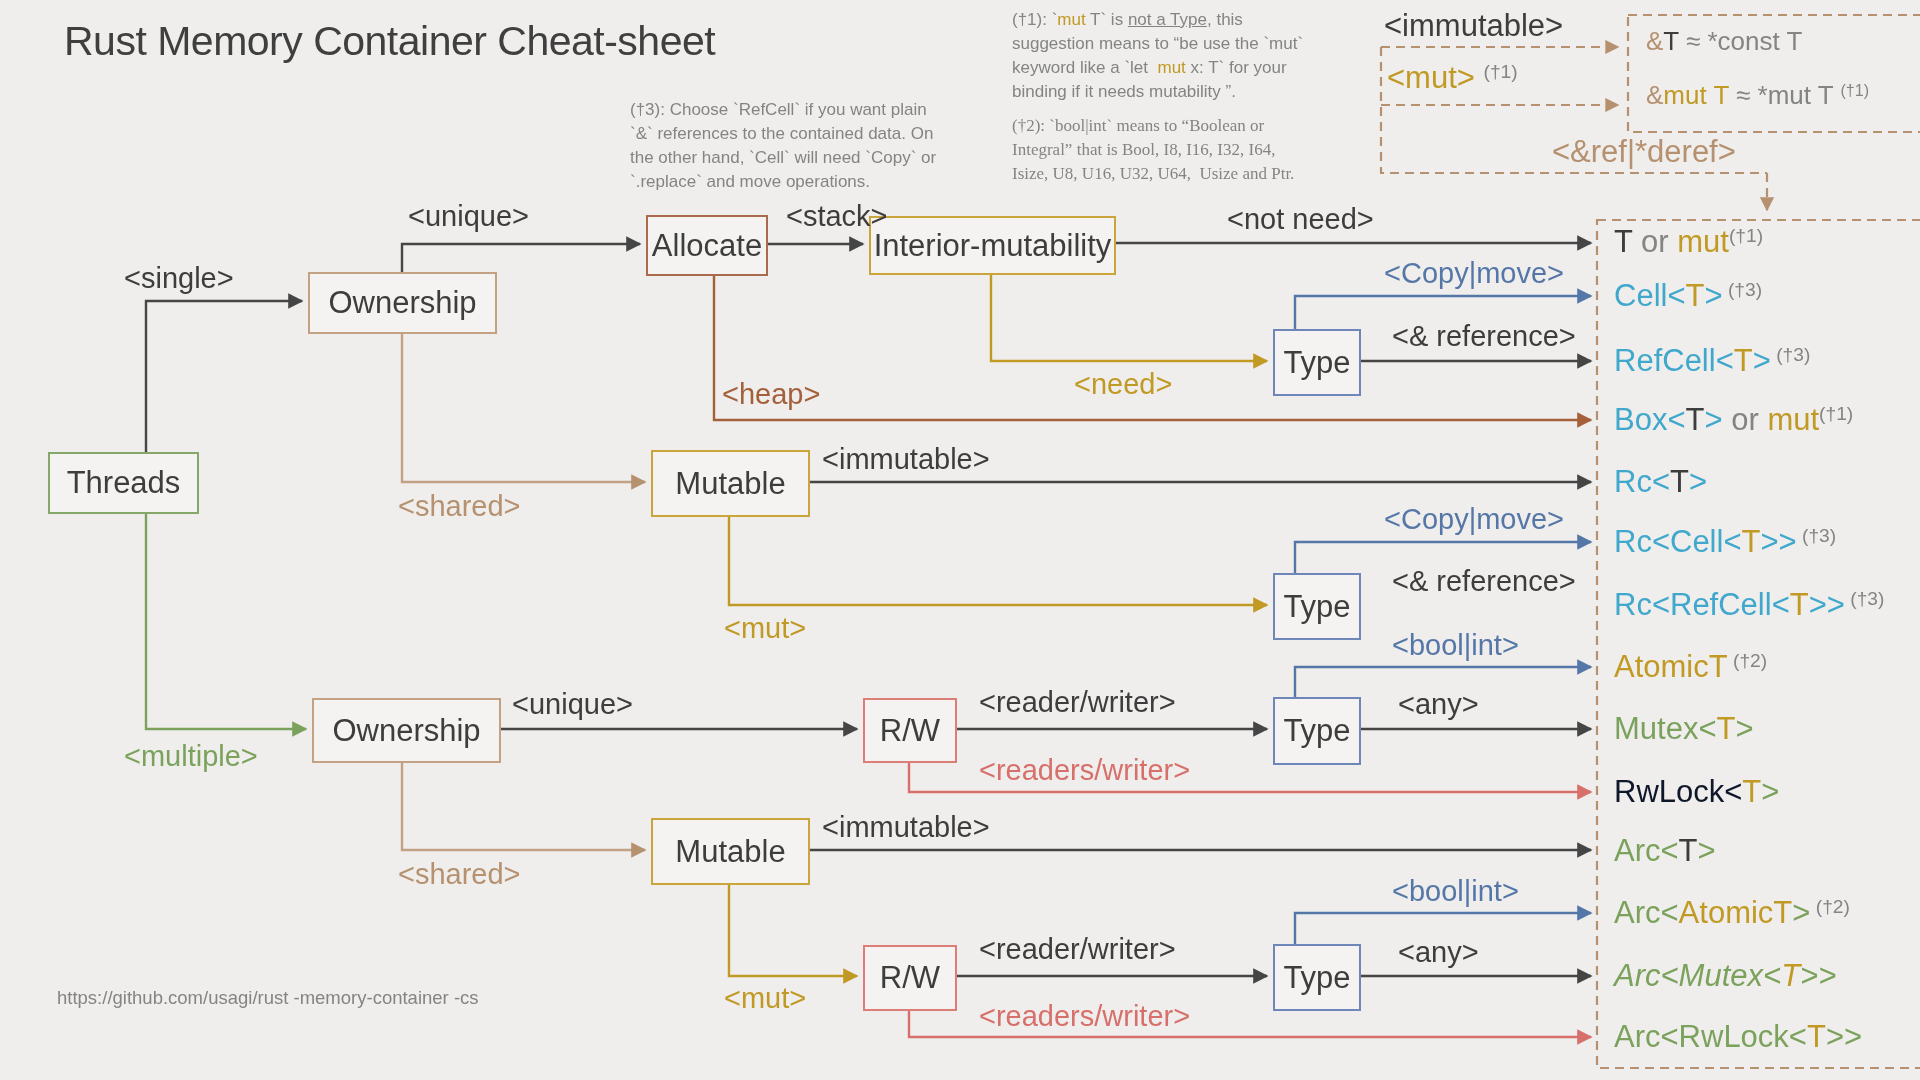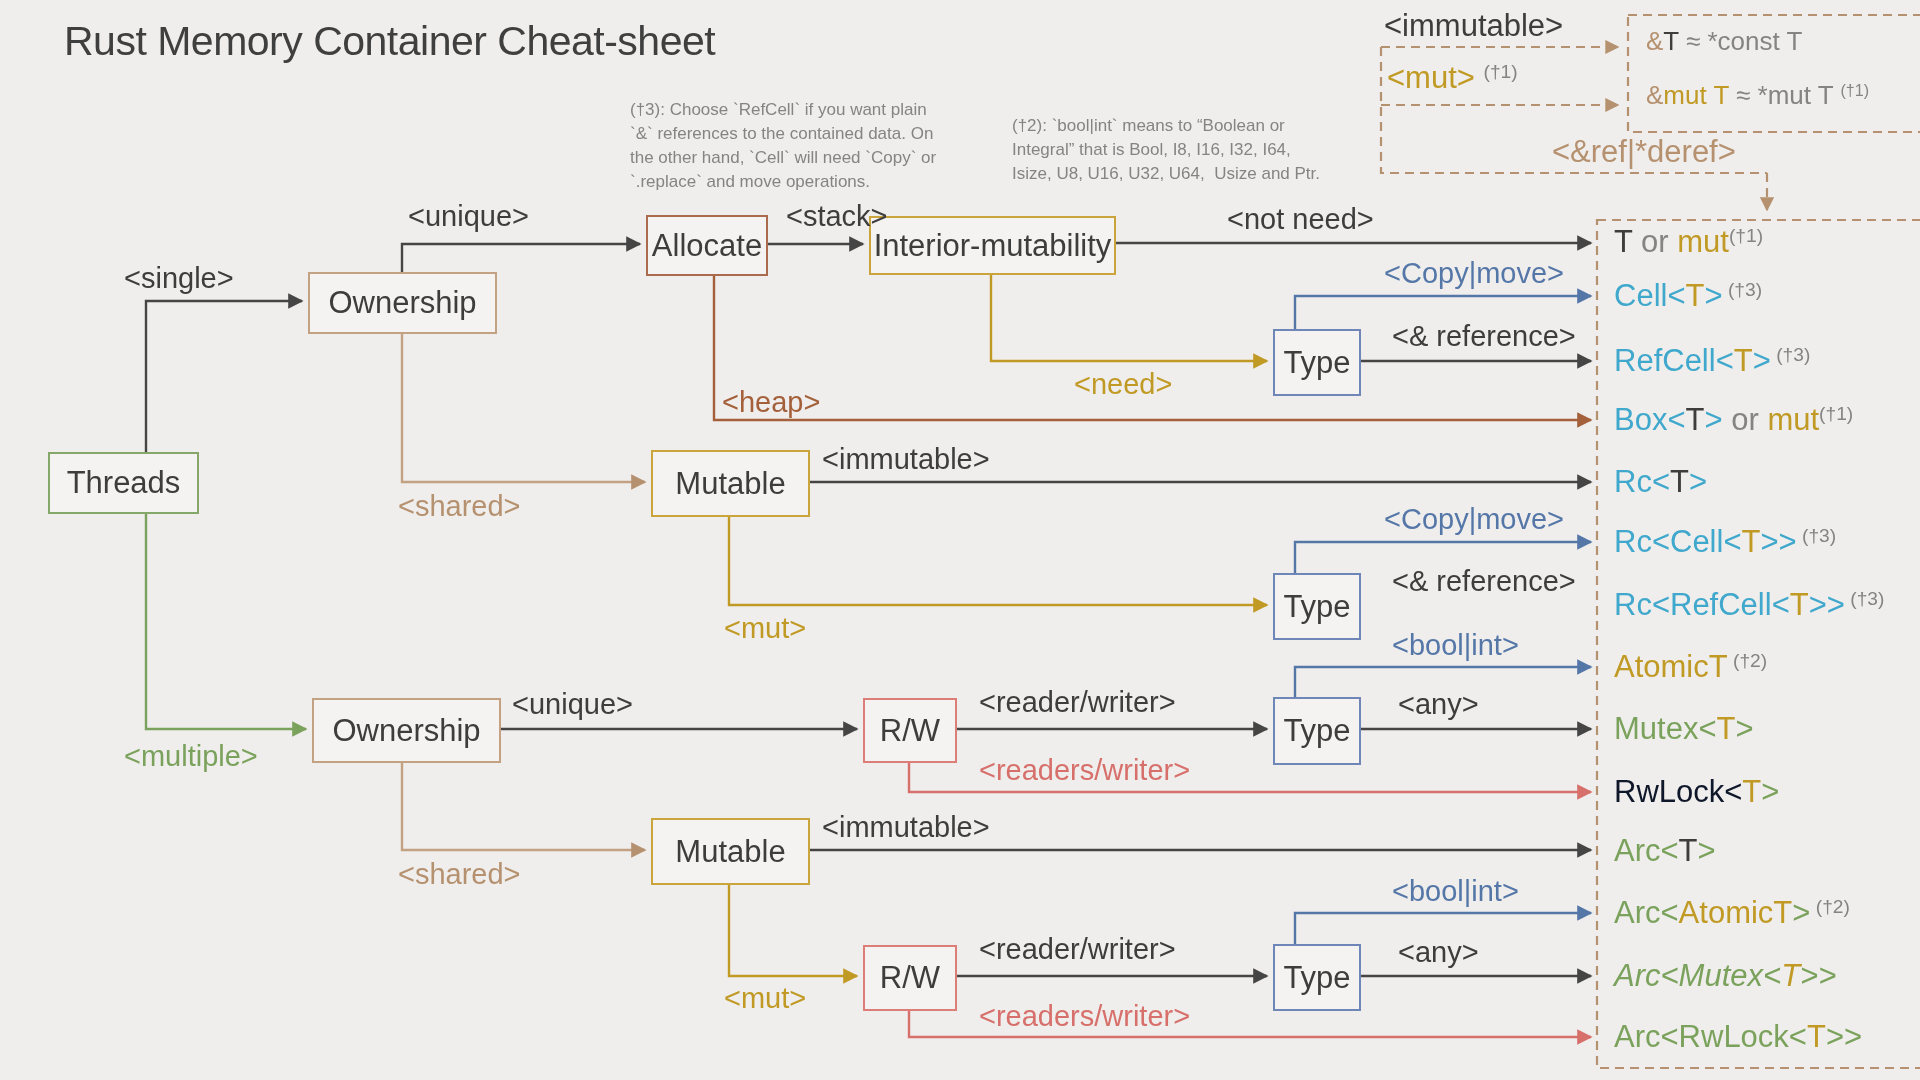--- a/index.html
+++ b/index.html
@@ -105,21 +105,21 @@
   <div class="node b-red" style="left:839px;top:945px;width:90px;height:62px;">R/W</div>
   <div class="node b-blue" style="left:1249px;top:944px;width:84px;height:63px;">Type</div>
 
   <div class="lbl" style="left: 100px; top: 262px; color: rgb(61, 61, 61);">&lt;single&gt;</div>
   <div class="lbl" style="left: 384px; top: 200px; color: rgb(61, 61, 61);">&lt;unique&gt;</div>
   <div class="lbl" style="left: 762px; top: 200px; color: rgb(61, 61, 61);">&lt;stack&gt;</div>
   <div class="lbl" style="left: 1203px; top: 203px; color: rgb(61, 61, 61);">&lt;not need&gt;</div>
   <div class="lbl" style="left: 1360px; top: 257px; color: rgb(85, 119, 168);">&lt;Copy|move&gt;</div>
   <div class="lbl" style="left: 1368px; top: 320px; color: rgb(61, 61, 61);">&lt;&amp; reference&gt;</div>
   <div class="lbl" style="left: 1050px; top: 368px; color: rgb(193, 154, 37);">&lt;need&gt;</div>
-  <div class="lbl" style="left: 698px; top: 386px; color: rgb(164, 96, 58);">&lt;heap&gt;</div>
+  <div class="lbl" style="left: 698px; top: 378px; color: rgb(164, 96, 58);">&lt;heap&gt;</div>
   <div class="lbl" style="left: 798px; top: 443px; color: rgb(61, 61, 61);">&lt;immutable&gt;</div>
   <div class="lbl" style="left: 374px; top: 490px; color: rgb(181, 145, 111);">&lt;shared&gt;</div>
   <div class="lbl" style="left: 1360px; top: 503px; color: rgb(85, 119, 168);">&lt;Copy|move&gt;</div>
   <div class="lbl" style="left: 1368px; top: 565px; color: rgb(61, 61, 61);">&lt;&amp; reference&gt;</div>
   <div class="lbl" style="left: 700px; top: 612px; color: rgb(193, 154, 37);">&lt;mut&gt;</div>
   <div class="lbl" style="left: 1368px; top: 629px; color: rgb(85, 119, 168);">&lt;bool|int&gt;</div>
   <div class="lbl" style="left: 488px; top: 688px; color: rgb(61, 61, 61);">&lt;unique&gt;</div>
   <div class="lbl" style="left: 955px; top: 686px; color: rgb(61, 61, 61);">&lt;reader/writer&gt;</div>
   <div class="lbl" style="left: 1374px; top: 688px; color: rgb(61, 61, 61);">&lt;any&gt;</div>
   <div class="lbl" style="left: 100px; top: 740px; color: rgb(123, 162, 92);">&lt;multiple&gt;</div>
@@ -135,35 +135,40 @@
   <div class="toplbl" style="left: 1360px; top: 8px; color: rgb(61, 61, 61);">&lt;immutable&gt;</div>
   <div class="toplbl" style="left:1363px;top:60px;"><span style="color: rgb(193, 154, 37);">&lt;mut&gt; </span><span class="sup" style="color: rgb(132, 132, 132);">(†1)</span></div>
   <div class="toplbl" style="left: 1528px; top: 134px; color: rgb(181, 145, 111);">&lt;&amp;ref|*deref&gt;</div>
   <div class="legendrow" style="left:1622px;top:26px;"><span style="color: rgb(181, 145, 111);">&amp;</span><span style="color: rgb(61, 61, 61);">T</span><span style="color: rgb(132, 132, 132);"> ≈ *const T</span></div>
   <div class="legendrow" style="left:1622px;top:80px;"><span style="color: rgb(181, 145, 111);">&amp;</span><span style="color: rgb(193, 154, 37);">mut T</span><span style="color: rgb(132, 132, 132);"> ≈ *mut T </span><span class="sup" style="color: rgb(132, 132, 132);">(†1)</span></div>
 
   <div class="note" style="left:606px;top:98px;"><span style="color: rgb(132, 132, 132);">(†3): Choose `RefCell` if you want plain
 `&amp;` references to the contained data. On
 the other hand, `Cell` will need `Copy` or
 `.replace` and move operations.</span></div>
-  <div class="note" style="left:988px;top:114px;"><span style="color: rgb(132, 132, 132);">(†2): `bool|int` means to “Boolean or
+  <div class="note" style="left:988px;top:8px;"><span style="color: rgb(132, 132, 132);">(†1): `</span><span style="color: rgb(193, 154, 37);">mut</span><span style="color: rgb(132, 132, 132);"> T` is </span><span style="color: rgb(132, 132, 132); text-decoration: underline;">not a Type</span><span style="color: rgb(132, 132, 132);">, this
+suggestion means to “be use the `mut`
+keyword like a `let  </span><span style="color: rgb(193, 154, 37);">mut</span><span style="color: rgb(132, 132, 132);"> x: T` for your
+binding if it needs mutability ”.</span></div>
+  <div class="note" style="left:988px;top:114px;font-family:Liberation Serif, serif;"><span style="color: rgb(132, 132, 132);">(†2): `bool|int` means to “Boolean or
 Integral” that is Bool, I8, I16, I32, I64,
 Isize, U8, U16, U32, U64,  Usize and Ptr.</span></div>
 
   <div class="row" style="left:1590px;top:221px;"><span style="color: rgb(61, 61, 61);">T</span><span style="color: rgb(132, 132, 132);"> or </span><span style="color: rgb(193, 154, 37);">mut</span><span class="sup" style="color: rgb(132, 132, 132);">(†1)</span></div>
   <div class="row" style="left:1590px;top:275px;"><span style="color: rgb(63, 168, 204);">Cell&lt;</span><span style="color: rgb(193, 154, 37);">T</span><span style="color: rgb(63, 168, 204);">&gt;</span><span class="sup" style="color: rgb(132, 132, 132);"> (†3)</span></div>
   <div class="row" style="left:1590px;top:340px;"><span style="color: rgb(63, 168, 204);">RefCell&lt;</span><span style="color: rgb(193, 154, 37);">T</span><span style="color: rgb(63, 168, 204);">&gt;</span><span class="sup" style="color: rgb(132, 132, 132);"> (†3)</span></div>
   <div class="row" style="left:1590px;top:399px;"><span style="color: rgb(63, 168, 204);">Box&lt;</span><span style="color: rgb(61, 61, 61);">T</span><span style="color: rgb(63, 168, 204);">&gt;</span><span style="color: rgb(132, 132, 132);"> or </span><span style="color: rgb(193, 154, 37);">mut</span><span class="sup" style="color: rgb(132, 132, 132);">(†1)</span></div>
   <div class="row" style="left:1590px;top:461px;"><span style="color: rgb(63, 168, 204);">Rc&lt;</span><span style="color: rgb(61, 61, 61);">T</span><span style="color: rgb(63, 168, 204);">&gt;</span></div>
   <div class="row" style="left:1590px;top:521px;"><span style="color: rgb(63, 168, 204);">Rc&lt;Cell&lt;</span><span style="color: rgb(193, 154, 37);">T</span><span style="color: rgb(63, 168, 204);">&gt;&gt;</span><span class="sup" style="color: rgb(132, 132, 132);"> (†3)</span></div>
   <div class="row" style="left:1590px;top:584px;"><span style="color: rgb(63, 168, 204);">Rc&lt;RefCell&lt;</span><span style="color: rgb(193, 154, 37);">T</span><span style="color: rgb(63, 168, 204);">&gt;&gt;</span><span class="sup" style="color: rgb(132, 132, 132);"> (†3)</span></div>
   <div class="row" style="left:1590px;top:646px;"><span style="color: rgb(193, 154, 37);">AtomicT</span><span class="sup" style="color: rgb(132, 132, 132);"> (†2)</span></div>
   <div class="row" style="left:1590px;top:708px;"><span style="color: rgb(123, 162, 92);">Mutex&lt;</span><span style="color: rgb(193, 154, 37);">T</span><span style="color: rgb(123, 162, 92);">&gt;</span></div>
   <div class="row" style="left:1590px;top:771px;"><span style="color: #0f172a;">RwLock&lt;</span><span style="color: rgb(193, 154, 37);">T</span><span style="color: rgb(123, 162, 92);">&gt;</span></div>
   <div class="row" style="left:1590px;top:830px;"><span style="color: rgb(123, 162, 92);">Arc&lt;</span><span style="color: rgb(61, 61, 61);">T</span><span style="color: rgb(123, 162, 92);">&gt;</span></div>
   <div class="row" style="left:1590px;top:892px;"><span style="color: rgb(123, 162, 92);">Arc&lt;</span><span style="color: rgb(193, 154, 37);">AtomicT</span><span style="color: rgb(123, 162, 92);">&gt;</span><span class="sup" style="color: rgb(132, 132, 132);"> (†2)</span></div>
   <div class="row" style="left:1590px;top:955px;font-style:italic;"><span style="color: rgb(123, 162, 92);">Arc&lt;Mutex&lt;</span><span style="color: rgb(193, 154, 37);">T</span><span style="color: rgb(123, 162, 92);">&gt;&gt;</span></div>
   <div class="row" style="left:1590px;top:1016px;"><span style="color: rgb(123, 162, 92);">Arc&lt;RwLock&lt;</span><span style="color: rgb(193, 154, 37);">T</span><span style="color: rgb(123, 162, 92);">&gt;&gt;</span></div>
 
   <div class="footer" style="color: rgb(132, 132, 132);">
+    <div>https://github.com/usagi/rust -memory-container -cs</div>
   </div>
 
 </div>
 
 </body></html>

